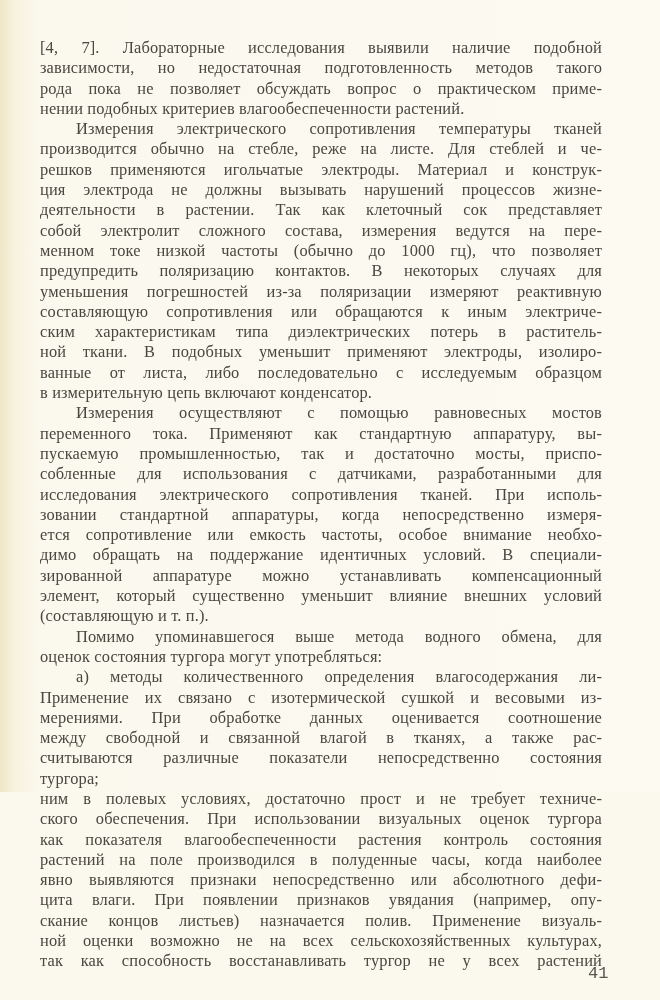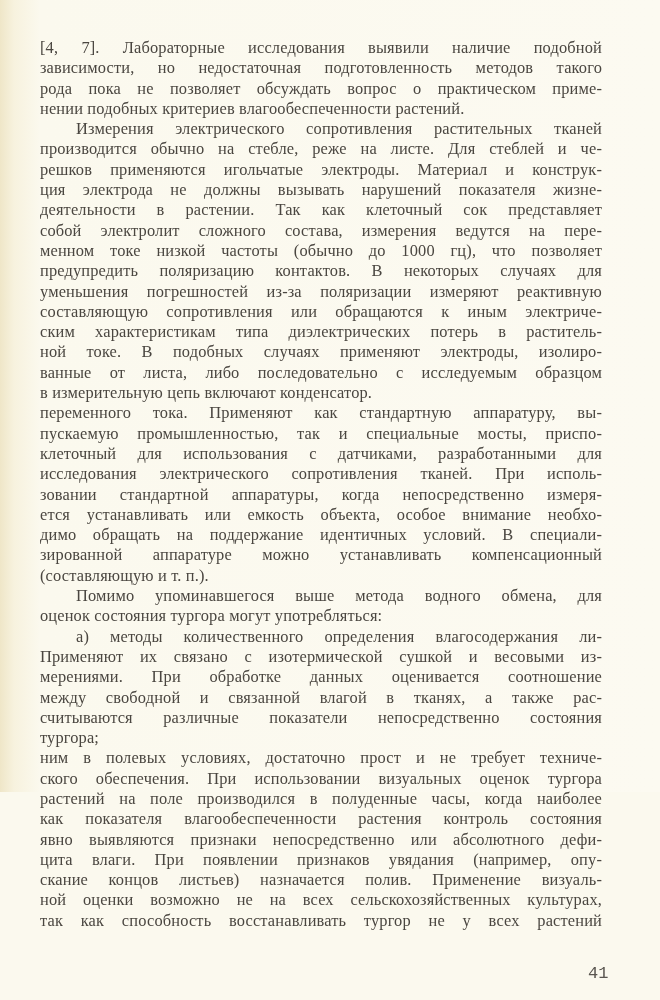--- a/index.html
+++ b/index.html
@@ -59,67 +59,69 @@
   <div class="text-block">
 
     <div>
       <span class="line">[4, 7]. Лабораторные исследования выявили наличие подобной</span>
       <span class="line">зависимости, но недостаточная подготовленность методов такого</span>
       <span class="line">рода пока не позволяет обсуждать вопрос о практическом приме-</span>
       <span class="line last">нении подобных критериев влагообеспеченности растений.</span>
     </div>
 
     <div>
-      <span class="line indent">Измерения электрического сопротивления растительных тканей</span>
+      <span class="line indent">Измерения электрического сопротивления температуры тканей</span>
       <span class="line">производится обычно на стебле, реже на листе. Для стеблей и че-</span>
       <span class="line">решков применяются игольчатые электроды. Материал и конструк-</span>
-      <span class="line">ция электрода не должны вызывать нарушений показателя жизне-</span>
+      <span class="line">ция электрода не должны вызывать нарушений процессов жизне-</span>
       <span class="line">деятельности в растении. Так как клеточный сок представляет</span>
       <span class="line">собой электролит сложного состава, измерения ведутся на пере-</span>
       <span class="line">менном токе низкой частоты (обычно до 1000 гц), что позволяет</span>
       <span class="line">предупредить поляризацию контактов. В некоторых случаях для</span>
       <span class="line">уменьшения погрешностей из-за поляризации измеряют реактивную</span>
       <span class="line">составляющую сопротивления или обращаются к иным электриче-</span>
       <span class="line">ским характеристикам типа диэлектрических потерь в раститель-</span>
-      <span class="line">ной токе. В подобных случаях применяют электроды, изолиро-</span>
+      <span class="line">ной ткани. В подобных уменьшит применяют электроды, изолиро-</span>
       <span class="line">ванные от листа, либо последовательно с исследуемым образцом</span>
       <span class="line last">в измерительную цепь включают конденсатор.</span>
     </div>
 
     <div>
+      <span class="line indent">Измерения осуществляют с помощью равновесных мостов</span>
       <span class="line">переменного тока. Применяют как стандартную аппаратуру, вы-</span>
-      <span class="line">пускаемую промышленностью, так и специальные мосты, приспо-</span>
-      <span class="line">клеточный для использования с датчиками, разработанными для</span>
+      <span class="line">пускаемую промышленностью, так и достаточно мосты, приспо-</span>
+      <span class="line">собленные для использования с датчиками, разработанными для</span>
       <span class="line">исследования электрического сопротивления тканей. При исполь-</span>
       <span class="line">зовании стандартной аппаратуры, когда непосредственно измеря-</span>
-      <span class="line">ется устанавливать или емкость объекта, особое внимание необхо-</span>
+      <span class="line">ется сопротивление или емкость частоты, особое внимание необхо-</span>
       <span class="line">димо обращать на поддержание идентичных условий. В специали-</span>
       <span class="line">зированной аппаратуре можно устанавливать компенсационный</span>
+      <span class="line">элемент, который существенно уменьшит влияние внешних условий</span>
       <span class="line last">(составляющую и т. п.).</span>
     </div>
 
     <div>
       <span class="line indent">Помимо упоминавшегося выше метода водного обмена, для</span>
       <span class="line last">оценок состояния тургора могут употребляться:</span>
     </div>
 
     <div>
       <span class="line indent">а) методы количественного определения влагосодержания ли-</span>
-      <span class="line">Применяют их связано с изотермической сушкой и весовыми из-</span>
+      <span class="line">Применение их связано с изотермической сушкой и весовыми из-</span>
       <span class="line">мерениями. При обработке данных оценивается соотношение</span>
       <span class="line">между свободной и связанной влагой в тканях, а также рас-</span>
       <span class="line">считываются различные показатели непосредственно состояния</span>
       <span class="line last">тургора;</span>
     </div>
 
     <div>
       <span class="line">ним в полевых условиях, достаточно прост и не требует техниче-</span>
       <span class="line">ского обеспечения. При использовании визуальных оценок тургора</span>
+      <span class="line">как показателя влагообеспеченности растения контроль состояния</span>
       <span class="line">растений на поле производился в полуденные часы, когда наиболее</span>
-      <span class="line">как показателя влагообеспеченности растения контроль состояния</span>
       <span class="line">явно выявляются признаки непосредственно или абсолютного дефи-</span>
       <span class="line">цита влаги. При появлении признаков увядания (например, опу-</span>
       <span class="line">скание концов листьев) назначается полив. Применение визуаль-</span>
       <span class="line">ной оценки возможно не на всех сельскохозяйственных культурах,</span>
       <span class="line">так как способность восстанавливать тургор не у всех растений</span>
     </div>
 
   </div>
 
   <div class="page-number">41</div>

